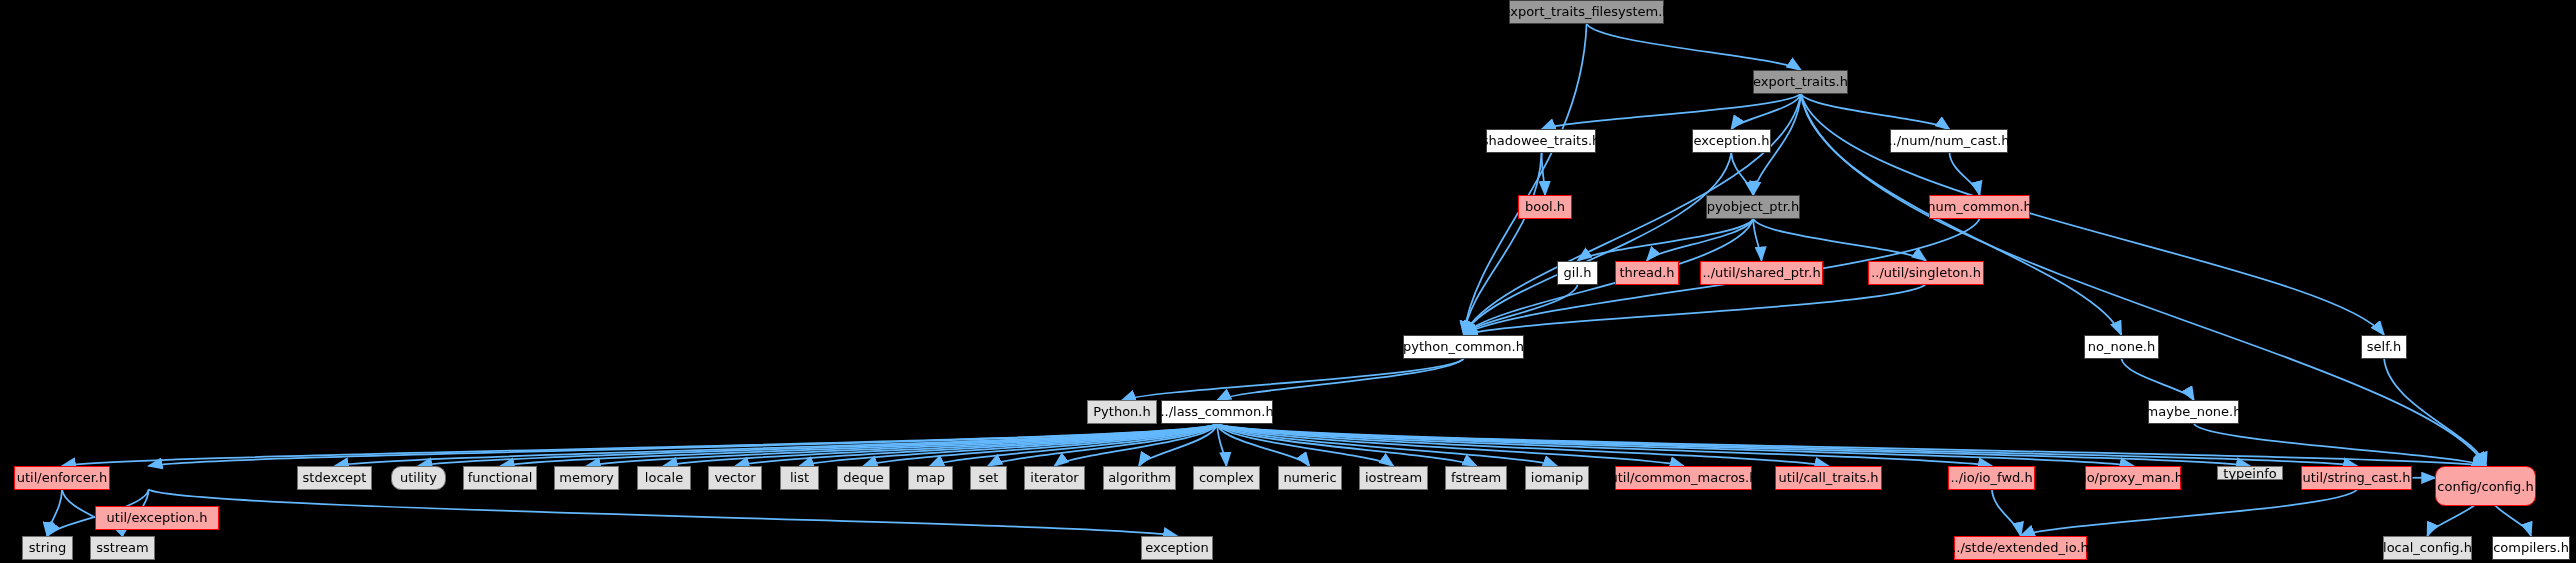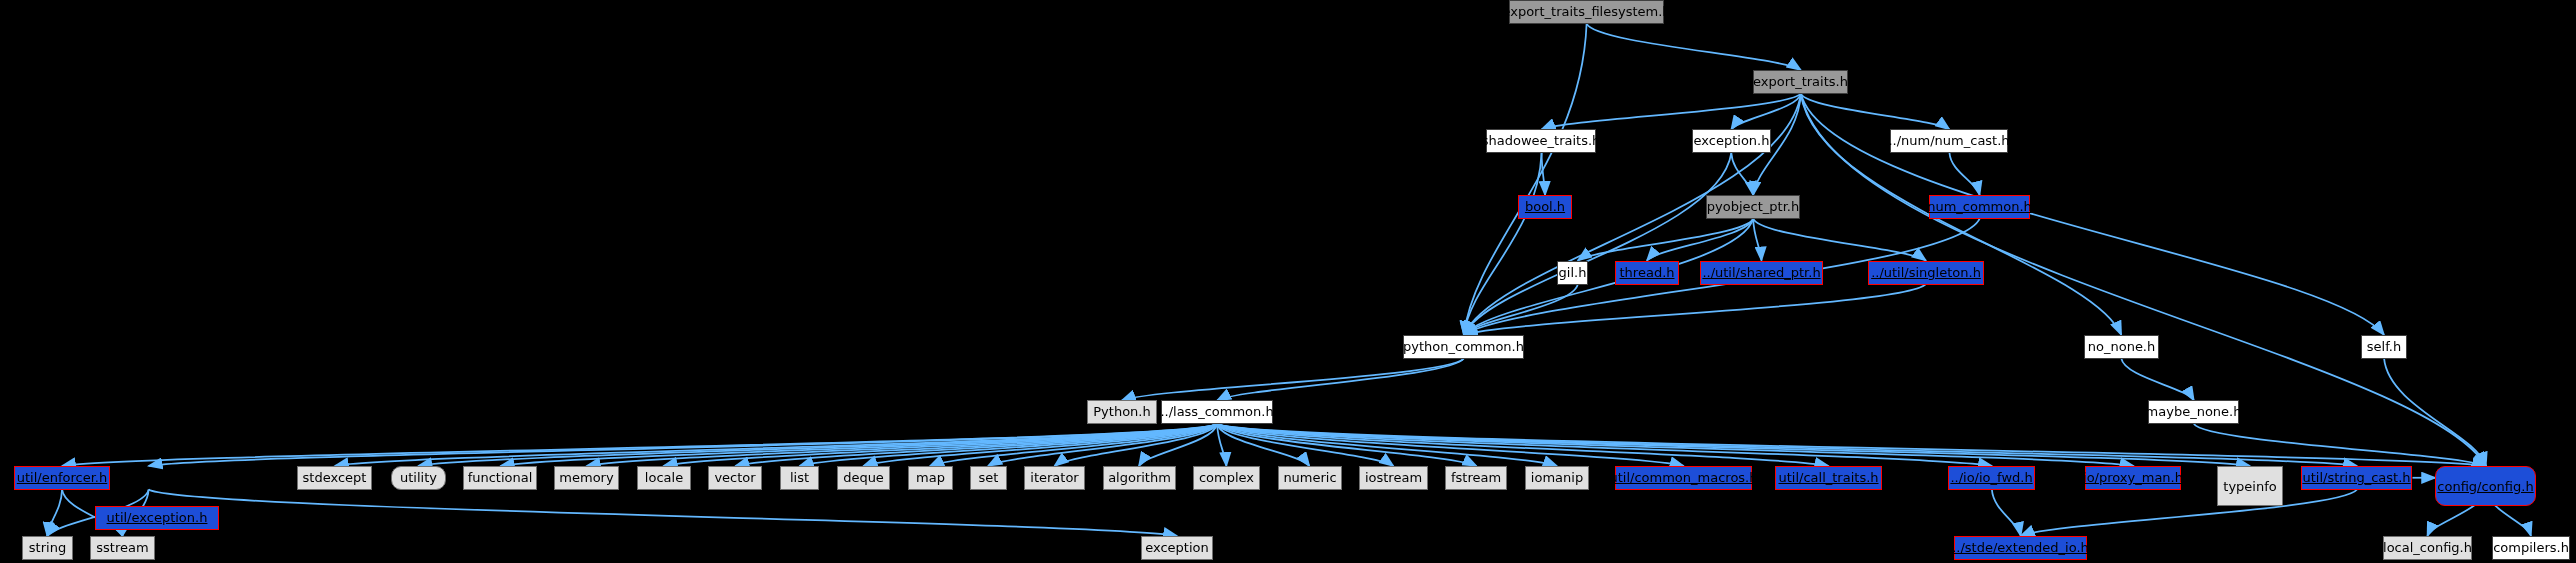--- a/index.html
+++ b/index.html
@@ -7,21 +7,21 @@
          font-family:"DejaVu Sans","Liberation Sans",sans-serif; }
   #graph { position:relative; width:2576px; height:563px; background:#000; }
   svg.edges { position:absolute; left:0; top:0; width:2576px; height:563px; }
   .node { position:absolute; box-sizing:border-box; display:flex;
           align-items:center; justify-content:center;
           font-size:13px; line-height:1; white-space:nowrap;
           color:#000; border:0.9px solid #404040; background:#ffffff;
           padding:0 7px; height:23.6px; }
   .node.std   { background:#e0e0e0; border:0.9px solid #707070; }
   .node.root  { background:#999999; border:0.9px solid #404040; }
-  .node.hot   { background:#1d4ed8; border:1.7px solid #ff0000;text-decoration:underline; }
+  .node.hot   { background:#fca5a5; border:1.7px solid #ff0000; }
 </style>
 </head>
 <body>
 
 <div id="graph">
   <svg class="edges" viewBox="0 0 2946 644" preserveAspectRatio="none">
     <defs>
       <marker id="ah" markerWidth="9" markerHeight="7" refX="8" refY="3.5" orient="auto" markerUnits="strokeWidth">
         <path d="M0,0 L9,3.5 L0,7 z" fill="#63b8ff"></path>
       </marker>
@@ -111,21 +111,21 @@
       </div>
       <div class="node hot" style="left: 1518px; top: 195px; width: 54px; height: 23.6px;">
         <span>bool.h</span>
       </div>
       <div class="node root" style="left: 1706px; top: 195px; width: 94px; height: 23.6px;">
         <span>pyobject_ptr.h</span>
       </div>
       <div class="node hot" style="left: 1929px; top: 195px; width: 101px; height: 23.6px;">
         <span>num_common.h</span>
       </div>
-      <div class="node " style="left: 1557px; top: 261px; width: 31px; height: 23.6px;">
+      <div class="node " style="left: 1557px; top: 261px; width: 41px; height: 23.6px;">
         <span>gil.h</span>
       </div>
       <div class="node hot" style="left: 1615px; top: 261px; width: 64px; height: 23.6px;">
         <span>thread.h</span>
       </div>
       <div class="node hot" style="left: 1700px; top: 261px; width: 123px; height: 23.6px;">
         <span>../util/shared_ptr.h</span>
       </div>
       <div class="node hot" style="left: 1868px; top: 261px; width: 116px; height: 23.6px;">
         <span>../util/singleton.h</span>
@@ -210,21 +210,21 @@
       </div>
       <div class="node hot" style="left: 1775px; top: 466px; width: 107px; height: 23.6px;">
         <span>util/call_traits.h</span>
       </div>
       <div class="node hot" style="left: 1948px; top: 466px; width: 87px; height: 23.6px;">
         <span>../io/io_fwd.h</span>
       </div>
       <div class="node hot" style="left: 2085px; top: 466px; width: 96px; height: 23.6px;">
         <span>io/proxy_man.h</span>
       </div>
-      <div class="node std" style="left: 2217px; top: 466px; width: 66px; height: 40px;">
+      <div class="node std" style="left: 2217px; top: 466px; width: 66px; height: 14px;">
         <span>typeinfo</span>
       </div>
       <div class="node hot" style="left: 2301px; top: 466px; width: 111px; height: 23.6px;">
         <span>util/string_cast.h</span>
       </div>
       <div class="node hot" style="left: 2435px; top: 466px; width: 101px; height: 40px; border-radius: 10px;">
         <span>config/config.h</span>
       </div>
       <div class="node std" style="left: 22px; top: 536px; width: 51px; height: 23.6px;">
         <span>string</span>

